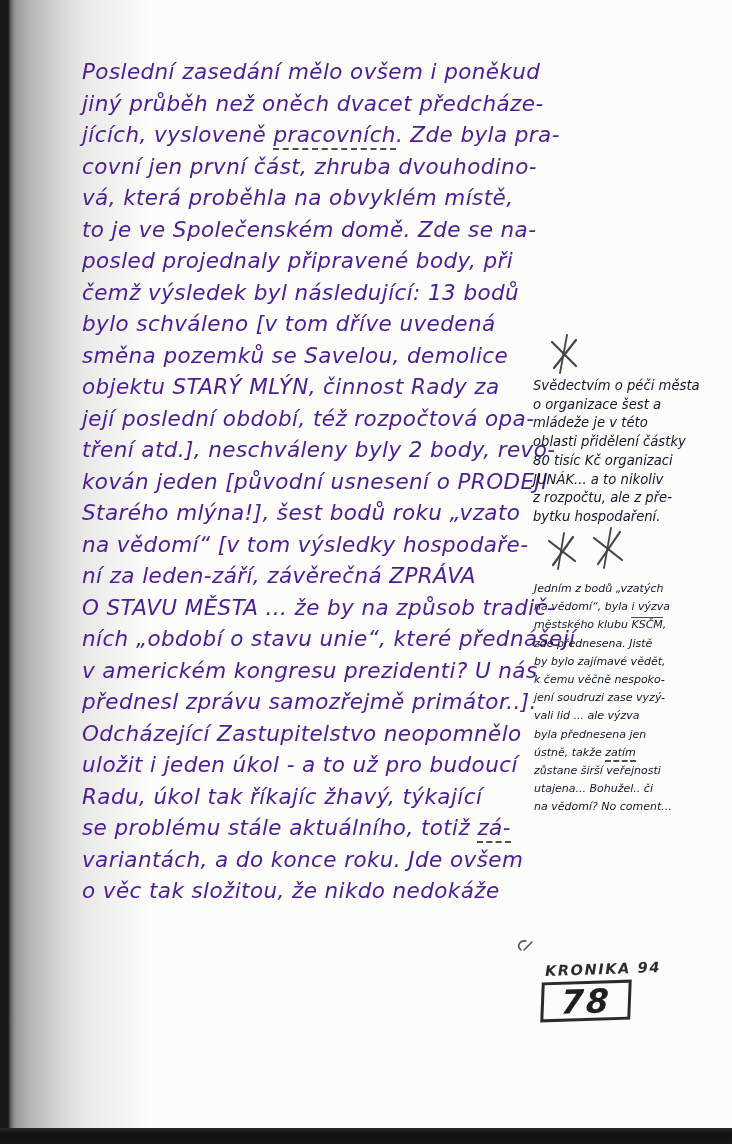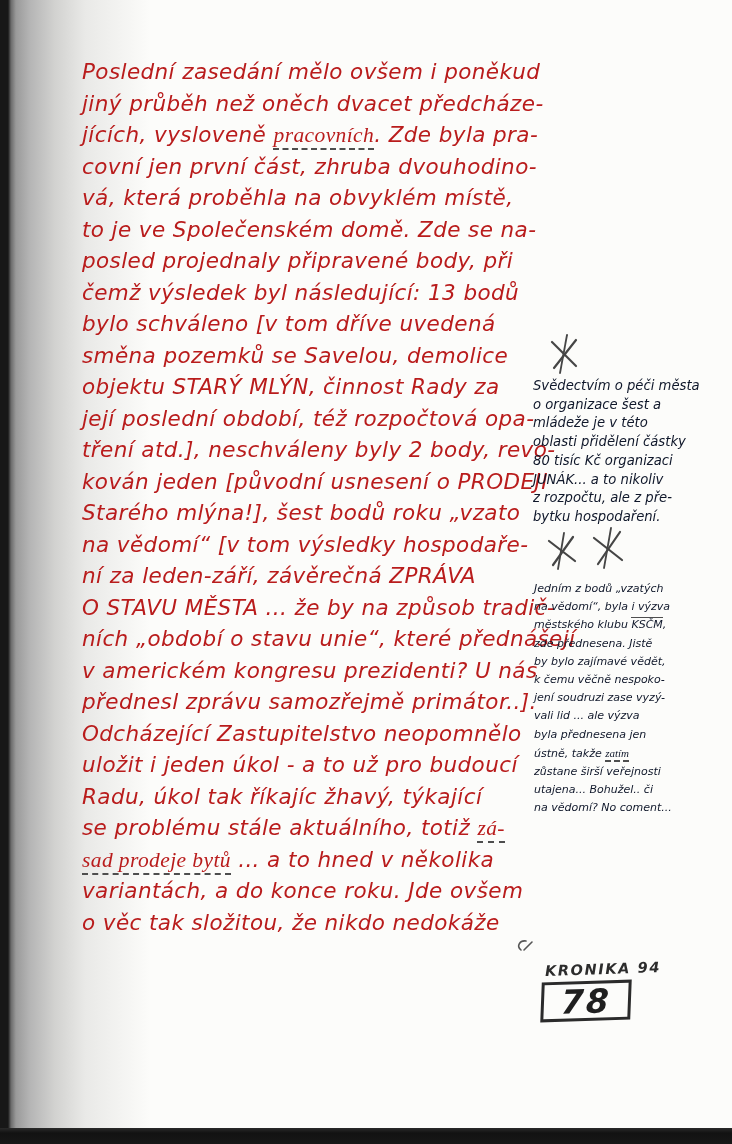--- a/index.html
+++ b/index.html
@@ -20,31 +20,31 @@
       #b5b5b5 30px, #d2d2d0 55px,
       #e9e9e7 85px, rgba(252,252,250,0) 150px);
     z-index:1;
   }
   .bottom-edge {
     position:absolute; left:0; bottom:0; width:732px; height:16px;
     background:linear-gradient(180deg,#2a2a2a 0px,#121212 5px,#171717 16px);
     z-index:5;
   }
   
-  .hand { font-style:italic; color:#b91c1c; }
+  .hand { font-style:italic; color:#4c1d95; }
   .main-text {
     position:absolute; left:82px; top:56px; width:480px;
     font-size:21.5px; line-height:31.5px; letter-spacing:0.4px;
     white-space:nowrap; z-index:2;
   }
   .main-text .tline { height:31.5px; }
   .note { position:absolute; white-space:nowrap; z-index:2; color:#0f172a; }
   .note1-text { left:533px; top:377px; font-size:13.2px; line-height:18.7px; }
   .note2-text { left:534px; top:580px; font-size:11px; line-height:18.2px; }
-  .u { border-bottom:2px dashed #4e4e4e; padding-bottom:1px;font-family:Liberation Serif, serif; }
+  .u { border-bottom:2px dashed #4e4e4e; padding-bottom:1px; }
   .o { border-top:1.6px solid #4e4e4e; }
   .star { position:absolute; z-index:2; }
   .star svg { display:block; }
   .stray-mark { position:absolute; left:512px; top:938px; z-index:2; }
   .stamp-label {
     position:absolute; left:545px; top:961px;
     font-size:14.5px; font-weight:bold; font-style:italic;
     letter-spacing:1.6px; color:#2c2c2c;
     transform:rotate(-2deg); z-index:2;
   }
@@ -85,21 +85,20 @@
     <div class="tline"><span>na vědomí“ [v tom výsledky hospodaře-</span></div>
     <div class="tline"><span>ní za leden-září, závěrečná ZPRÁVA</span></div>
     <div class="tline"><span>O STAVU MĚSTA ... že by na způsob tradič-</span></div>
     <div class="tline"><span>ních „období o stavu unie“, které přednášejí</span></div>
     <div class="tline"><span>v americkém kongresu prezidenti? U nás</span></div>
     <div class="tline"><span>přednesl zprávu samozřejmě primátor..].</span></div>
     <div class="tline"><span>Odcházející Zastupitelstvo neopomnělo</span></div>
     <div class="tline"><span>uložit i jeden úkol - a to už pro budoucí</span></div>
     <div class="tline"><span>Radu, úkol tak říkajíc žhavý, týkající</span></div>
     <div class="tline"><span>se problému stále aktuálního, totiž </span><span class="u">zá-</span></div>
-    <div class="tline"><span class="u">sad prodeje bytů</span><span> ... a to hned v několika</span></div>
     <div class="tline"><span>variantách, a do konce roku. Jde ovšem</span></div>
     <div class="tline"><span>o věc tak složitou, že nikdo nedokáže</span></div>
   </div>
 
 <div class="star" style="left:547px; top:333px;">
   <svg width="34" height="42" viewBox="0 0 34 42">
     <line x1="5" y1="9" x2="29" y2="33" stroke="#454545" stroke-width="2.2" stroke-linecap="round"></line>
     <line x1="29" y1="7" x2="7" y2="35" stroke="#454545" stroke-width="2.2" stroke-linecap="round"></line>
     <line x1="20" y1="2" x2="13" y2="40" stroke="#454545" stroke-width="1.8" stroke-linecap="round"></line>
   </svg>

